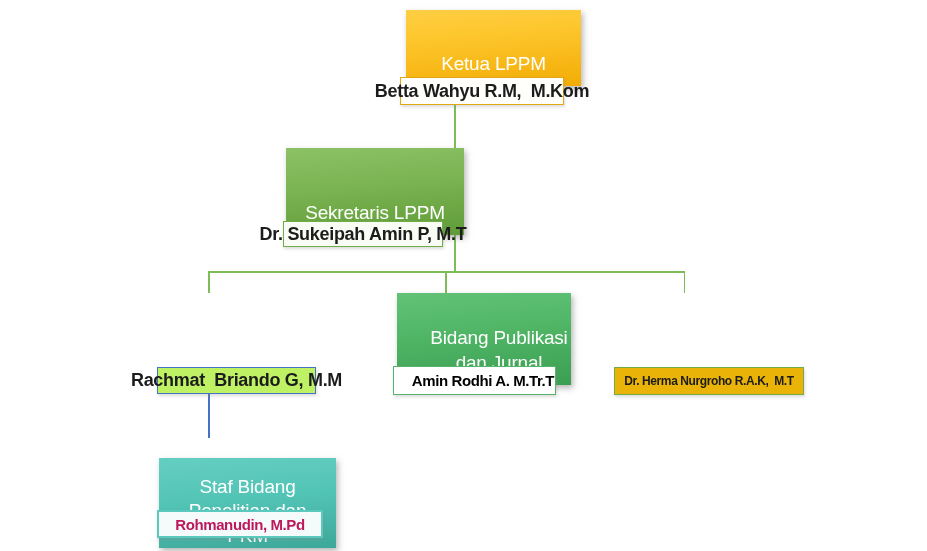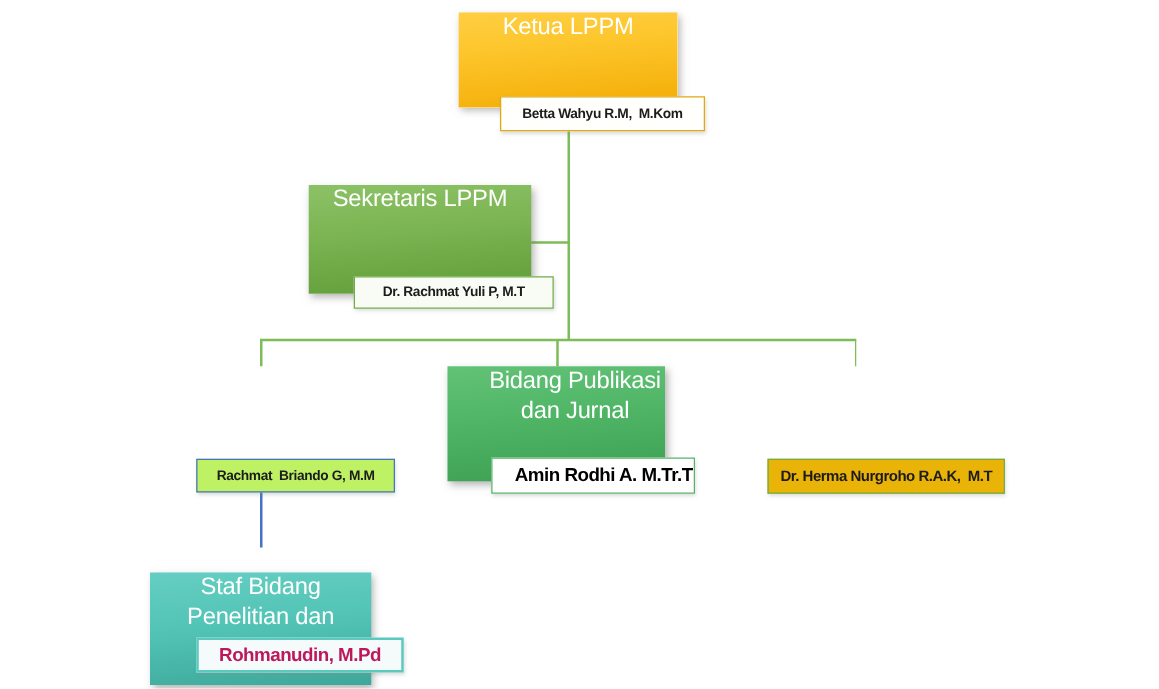--- a/index.html
+++ b/index.html
@@ -25,31 +25,32 @@
   .line-hsek { left: 425px;   top: 193px; width: 30px;  height: 1.5px; }
   .line-bus  { left: 208px;   top: 271px; width: 477px; height: 1.5px; }
   .line-d1   { left: 208px;   top: 272px; width: 1.5px; height: 21px; }
   .line-d2   { left: 445px;   top: 272px; width: 1.5px; height: 21px; }
   .line-d3   { left: 683.5px; top: 272px; width: 1.5px; height: 21px; }
   .line-v2   { left: 208px;   top: 393px; width: 1.5px; height: 45px; }
   
   .node {
     position: absolute;
     display: flex;
-    align-items: flex-start;
+    align-items: flex-end;
     justify-content: center;
     text-align: center;
     color: #FFFFFF;
     font-size: 19px;
     line-height: 1.28;
     letter-spacing: -0.2px;
     white-space: pre-line;
     padding-bottom: 10px;
     box-sizing: border-box;
     box-shadow: 2px 3px 6px rgba(110,110,110,0.5);
+    margin-left: 39px;
   }
   .node-ketua {
     left: 367px; top: 10px; width: 175px; height: 76px;
     background: linear-gradient(175deg, #FECE43 0%, #FDC62C 35%, #F3AC05 100%);
   }
   .node-sekretaris {
     left: 247px; top: 148px; width: 178px; height: 87px;
     background: linear-gradient(175deg, #8CC266 0%, #7AB351 45%, #5F9C38 100%);
   }
   .node-riset {
@@ -71,21 +72,21 @@
     background: linear-gradient(175deg, #65CEC2 0%, #52C4B6 45%, #3DA89A 100%);
   }
   
   .name-tag {
     position: absolute;
     display: flex;
     align-items: center;
     justify-content: center;
     background: #FFFFFF;
     font-weight: bold;
-    font-size: 11px;
+    font-size: 18px;
     letter-spacing: -0.3px;
     color: #1C1C1C;
     white-space: pre;
     box-sizing: border-box;
     box-shadow: 1px 2px 3px rgba(140,140,140,0.3);
   }
   .tag-ketua {
     left: 400px; top: 77px; width: 164px; height: 28px;
     border: 1.5px solid #E2A713; background: #FFFFFB;
   }
@@ -139,21 +140,21 @@
   <div class="node node-staf">
     <span>Staf Bidang
 Penelitian dan
 PKM</span>
   </div>
 
   <div class="name-tag tag-ketua">
     <span>Betta Wahyu R.M,  M.Kom</span>
   </div>
   <div class="name-tag tag-sekretaris">
-    <span>Dr. Rachmat Yuli P, M.T</span>
+    <span>Dr. Sukeipah Amin P, M.T</span>
   </div>
   <div class="name-tag tag-riset">
     <span>Rachmat  Briando G, M.M</span>
   </div>
   <div class="name-tag tag-publikasi">
     <span>Amin Rodhi A. M.Tr.T</span>
   </div>
   <div class="name-tag tag-hki">
     <span>Dr. Herma Nurgroho R.A.K,  M.T</span>
   </div>

